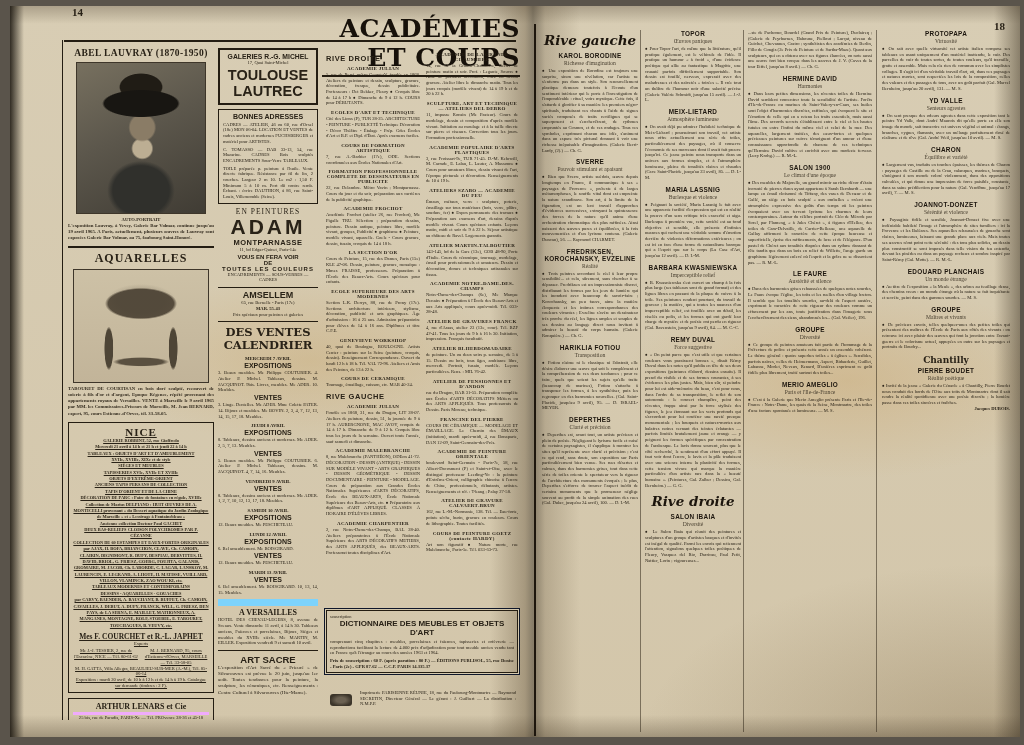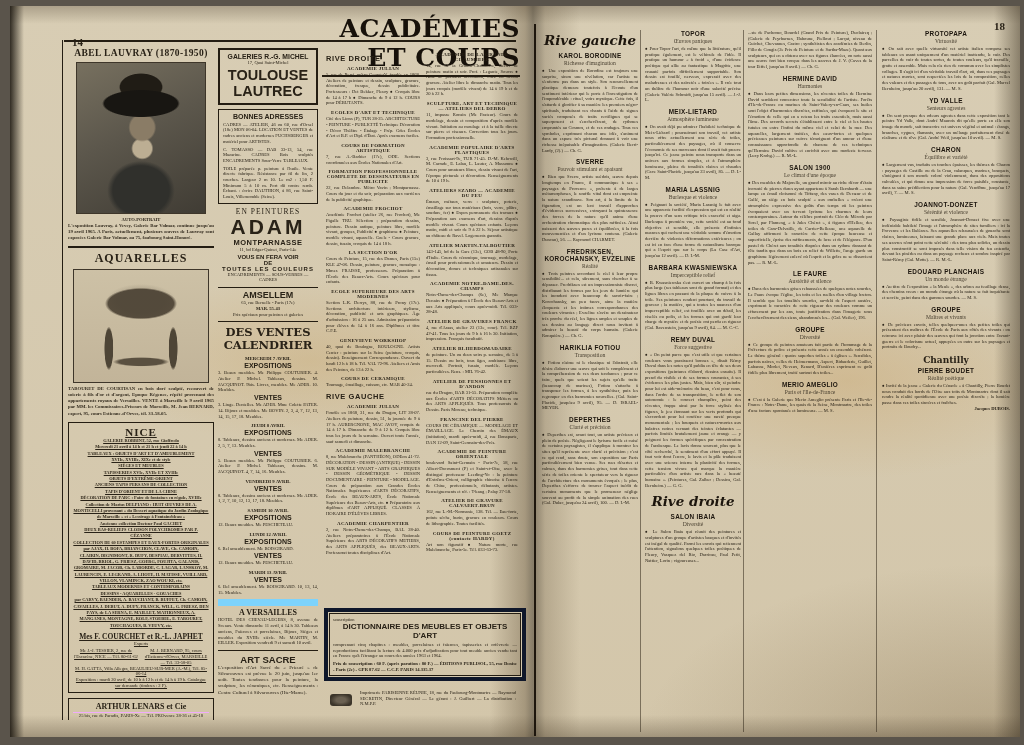--- a/index.html
+++ b/index.html
@@ -36,21 +36,21 @@
       linear-gradient(155deg,#77705f 0%,#5c574c 45%,#403c34 100%);}
   .stool{background:
       radial-gradient(ellipse 44% 26% at 50% 28%, #47403333 40%, rgba(0,0,0,0) 60%),
       radial-gradient(ellipse 42% 22% at 50% 30%, #564c3d 58%, rgba(0,0,0,0) 64%),
       radial-gradient(ellipse 5% 28% at 26% 70%, #4e4536 60%, rgba(0,0,0,0) 70%),
       radial-gradient(ellipse 5% 28% at 74% 70%, #4e4536 60%, rgba(0,0,0,0) 70%),
       radial-gradient(ellipse 30% 6% at 50% 82%, #5a5040 55%, rgba(0,0,0,0) 70%),
       linear-gradient(180deg,#cdc1a6,#c2b499);}
   
   .boxed{border:1.4px solid #241d12;padding:3px 4px;}
-  .dbl{border:4px solid #0f172a;box-shadow:0 0 0 1px #d5c9ae inset, 0 0 0 2px #241d12 inset;padding:5px 5px;}
+  .dbl{border:1px solid #0f172a;box-shadow:0 0 0 1px #d5c9ae inset, 0 0 0 2px #241d12 inset;padding:5px 5px;}
   
   .h-lauvray{font-size:9.5px;font-weight:bold;text-align:center;letter-spacing:.4px;}
   .h-city{font-size:12px;font-weight:bold;text-align:center;letter-spacing:1px;border-top:2px solid #241d12;padding-top:3px;margin-top:4px;}
   .h-big-sans{font-family:"Liberation Sans",sans-serif;font-weight:bold;text-align:center;}
   .headline{font-family:"DejaVu Serif",serif;font-weight:bold;font-size:25px;letter-spacing:.5px;text-align:right;color:#17110a;}
   .rive{font-family:"DejaVu Serif",serif;font-weight:bold;font-style:italic;font-size:13.5px;text-align:center;color:#1c150d;margin:2px 0 4px;}
   .art{margin-bottom:5px;}
   .art .t{font-family:"Liberation Sans",sans-serif;font-weight:bold;font-size:6.4px;text-align:center;letter-spacing:.3px;margin-bottom:1px;color:#1d160e;}
   .art .s{font-size:5.6px;text-align:center;color:#473e2f;margin-bottom:2px;}
   .art .g{font-size:4.6px;text-align:right;font-weight:bold;}
@@ -61,21 +61,21 @@
   .cal-kind{font-family:"Liberation Sans",sans-serif;font-size:7px;font-weight:bold;text-align:center;margin:1px 0;}
   .nice-line{font-size:4.4px;line-height:1.45;text-align:center;font-weight:bold;color:#30281b;}
   .gut-rule{width:2px;background:#1d160d;}
 </style>
 </head>
 <body>
 
 <div id="root">
   <div class="paper abs"></div>
 
-  <div class="abs pgnum" style="left:72px;top:36px;">14</div>
+  <div class="abs pgnum" style="left:72px;top:6px;">14</div>
   <div class="abs rule" style="left:64px;top:40px;width:452px;"></div>
   <div class="abs" style="left:62px;top:40px;width:1px;height:680px;background:#241d12;"></div>
 
   <div class="abs col" style="left:68px;top:48px;width:146px;height:672px;">
     <h2 class="h-lauvray">ABEL LAUVRAY (1870-1950)</h2>
     <div class="img portrait" style="width:128px;height:150px;margin:4px auto 3px;"></div>
     <div class="b4c" style="font-weight:bold;">AUTO-PORTRAIT</div>
     <p class="cap">L'exposition Lauvray, à Vevey, Galerie Bar Volmar, continue jusqu'au 19 avril 1965. A Paris, actuellement, plusieurs œuvres de Lauvray sont exposées Galerie Bar Volmar, au 75, faubourg Saint-Honoré.</p>
     <h2 class="h-city">AQUARELLES</h2>
     <div class="img stool" style="width:134px;height:112px;margin:3px auto;"></div>
@@ -105,21 +105,21 @@
       <div style="font-size:7.5px;font-weight:bold;text-align:center;margin-top:3px;">Mes F. COURCHET et R.-L. JAPHET</div>
       <div class="b4c">Experts</div>
       <div style="display:flex;gap:4px;margin-top:1px;">
         <div class="b4c" style="flex:1;">Me J.-J. TESSIER, 2, rue de l'Escarène, NICE — Tél. 80-61-62</div>
         <div class="b4c" style="flex:1;">M. J. BERNARD, 95, cours d'Estienne-d'Orves, MARSEILLE — Tél. 33-58-05</div>
       </div>
       <div class="b4c">M. H. GATTA, Villa Allegra, BEAULIEU-SUR-MER (A.-M.), Tél. 85-06-14</div>
       <div class="b4c">Exposition : mardi 20 avril, de 10 h à 12 h et de 14 h à 19 h. Catalogue sur demande (timbres : 2 F).</div>
     </div>
     <div class="boxed" style="margin-top:5px;">
-      <div style="font-size:8px;font-weight:bold;text-align:center;border-bottom:1px solid #f0abfc;padding-bottom:1px;">ARTHUR LENARS et Cie</div>
+      <div style="font-size:8px;font-weight:bold;text-align:center;border-bottom:3px solid #f0abfc;padding-bottom:1px;">ARTHUR LENARS et Cie</div>
       <div class="b4c">25 bis, rue de Paradis, PARIS-Xe — Tél. PROvence 38-36 et 45-18</div>
       <div class="h-big-sans" style="font-size:10.5px;letter-spacing:.5px;">TRANSPORT DE TABLEAUX</div>
 
     </div>
   </div>
 
   <div class="abs col" style="left:218px;top:48px;width:100px;height:672px;">
     <div class="boxed" style="border-width:2px;text-align:center;">
       <div style="font-size:6.8px;font-weight:bold;font-family:'Liberation Sans',sans-serif;">GALERIES R.-G. MICHEL</div>
       <div class="b4c">17, Quai Saint-Michel</div>

